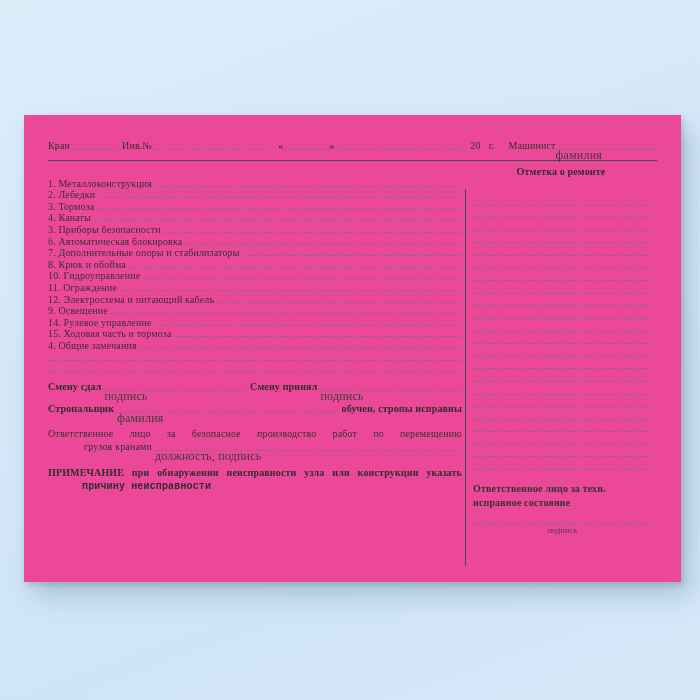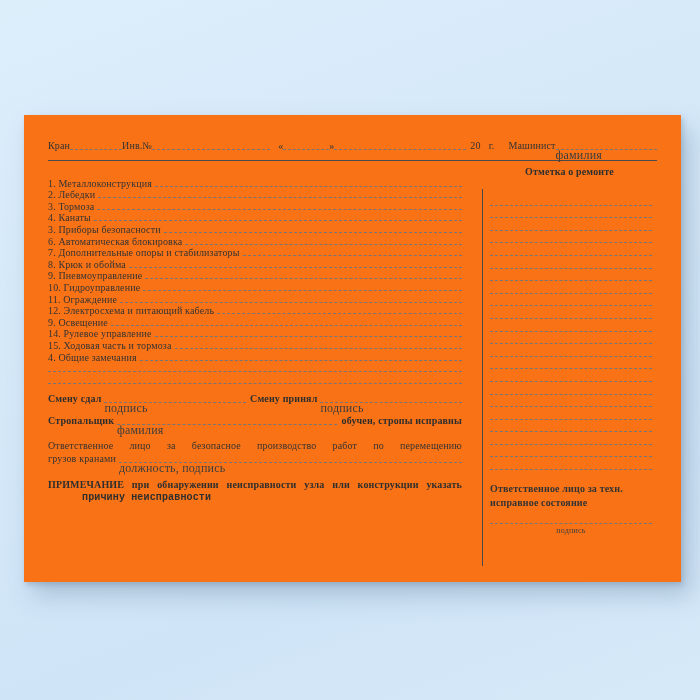--- a/index.html
+++ b/index.html
@@ -4,54 +4,54 @@
 <style>
   html,body{margin:0;padding:0;}
   body{
     width:700px;height:700px;overflow:hidden;position:relative;
     background:linear-gradient(160deg,#ddeefb 0%,#d4e8f8 40%,#cfe4f6 75%,#d6e9f9 100%);
     font-family:"Liberation Serif","DejaVu Serif",serif;
     color:#333;
   }
   .paper{
     position:absolute;left:24px;top:115px;width:657px;height:467px;
-    background:#f97316;box-sizing:border-box;
+    background:#ec4899;box-sizing:border-box;
     padding:25px 24px 0 24px;
     box-shadow:2px 3px 5px rgba(96,125,155,.30), 9px 13px 22px rgba(96,125,155,.35);
     font-size:10px;line-height:12px;letter-spacing:.15px;
   }
   .hdr-row{display:flex;align-items:flex-end;white-space:nowrap;}
   .hdr-row .lbl{line-height:12px;}
   .dash{border-bottom:1px dashed #767676;}
   .hdr-row .dash{height:1px;margin:0 0 2px 0;}
   .w55{width:52px;} .w118{width:118px;} .w46{width:46px;}
   .grow13{flex-grow:1.3;} .grow1{flex-grow:1;}
   .gap8{margin-left:8px;} .gap14{margin-left:14px;} .gap4{margin-left:4px;}
   .rel{position:relative;}
   .under-hint{
     position:absolute;top:3px;left:0;right:0;text-align:left;
     font-size:12px;line-height:9px;color:#3d3d3d;letter-spacing:.2px;white-space:nowrap;
   }
   .rule{border-top:1.5px solid #4a4a4a;margin-top:8px;}
   .columns{display:flex;align-items:stretch;margin-top:2px;}
   .leftcol{width:414px;flex:none;}
-  .rightcol{flex:1;margin-left:20px;}
+  .rightcol{flex:1;margin-left:3px;}
   .justify-last{text-align:justify;text-align-last:justify;}
   .intro{font-weight:bold;line-height:13.5px;color:#2e2e2e;}
   .intro .ind{display:inline-block;width:18px;}
   #checklist{margin-top:14px;}
   .irow{display:flex;align-items:flex-end;height:11.6px;}
   .ilabel{white-space:nowrap;line-height:11px;}
   .fill{flex:1;margin:0 0 2px 3px;height:1px;}
   .fill.full{margin-left:0;}
   .sigrow{display:flex;align-items:flex-end;white-space:nowrap;margin-top:7px;height:12px;margin-bottom:10px;}
   .sigrow .b, .b{font-weight:bold;color:#2e2e2e;}
   .sigrow .dash{height:1px;margin-bottom:2px;}
   .para{margin-top:12px;line-height:13px;}
-  .para-line2{display:flex;align-items:flex-end;height:13px;margin-bottom:11px;}
+  .para-line2{display:flex;align-items:flex-end;height:13px;margin-bottom:11px;margin-left:36px;}
   .note{margin-top:13px;font-weight:bold;color:#2e2e2e;line-height:13.5px;}
   .note-line2{margin-left:34px;font-family:Liberation Mono, monospace;}
   
   .rtitle{font-weight:bold;color:#2e2e2e;text-align:center;line-height:13px;margin-top:2px;}
   .rbox{border-left:1.5px solid #4a4a4a;margin-top:11px;padding:4px 5px 30px 7px;}
   .rline{height:11.6px;}
   .rtext{margin-top:12px;line-height:13.5px;font-weight:bold;}
   .rsig{margin-top:13px;}
   .rsig .dash{height:1px;}
   .rsig-hint{text-align:center;font-size:8px;line-height:10px;margin-top:2px;letter-spacing:.2px;color:#3d3d3d;}
@@ -111,24 +111,20 @@
           </div>
           <div class="irow">
             <span class="ilabel">7. Дополнительные опоры и стабилизаторы</span>
             <span class="dash fill"></span>
           </div>
           <div class="irow">
             <span class="ilabel">8. Крюк и обойма</span>
             <span class="dash fill"></span>
           </div>
           <div class="irow">
-            <span class="ilabel">9. Пневмоуправление</span>
-            <span class="dash fill"></span>
-          </div>
-          <div class="irow">
             <span class="ilabel">10. Гидроуправление</span>
             <span class="dash fill"></span>
           </div>
           <div class="irow">
             <span class="ilabel">11. Ограждение</span>
             <span class="dash fill"></span>
           </div>
           <div class="irow">
             <span class="ilabel">12. Электросхема и питающий кабель</span>
             <span class="dash fill"></span>

